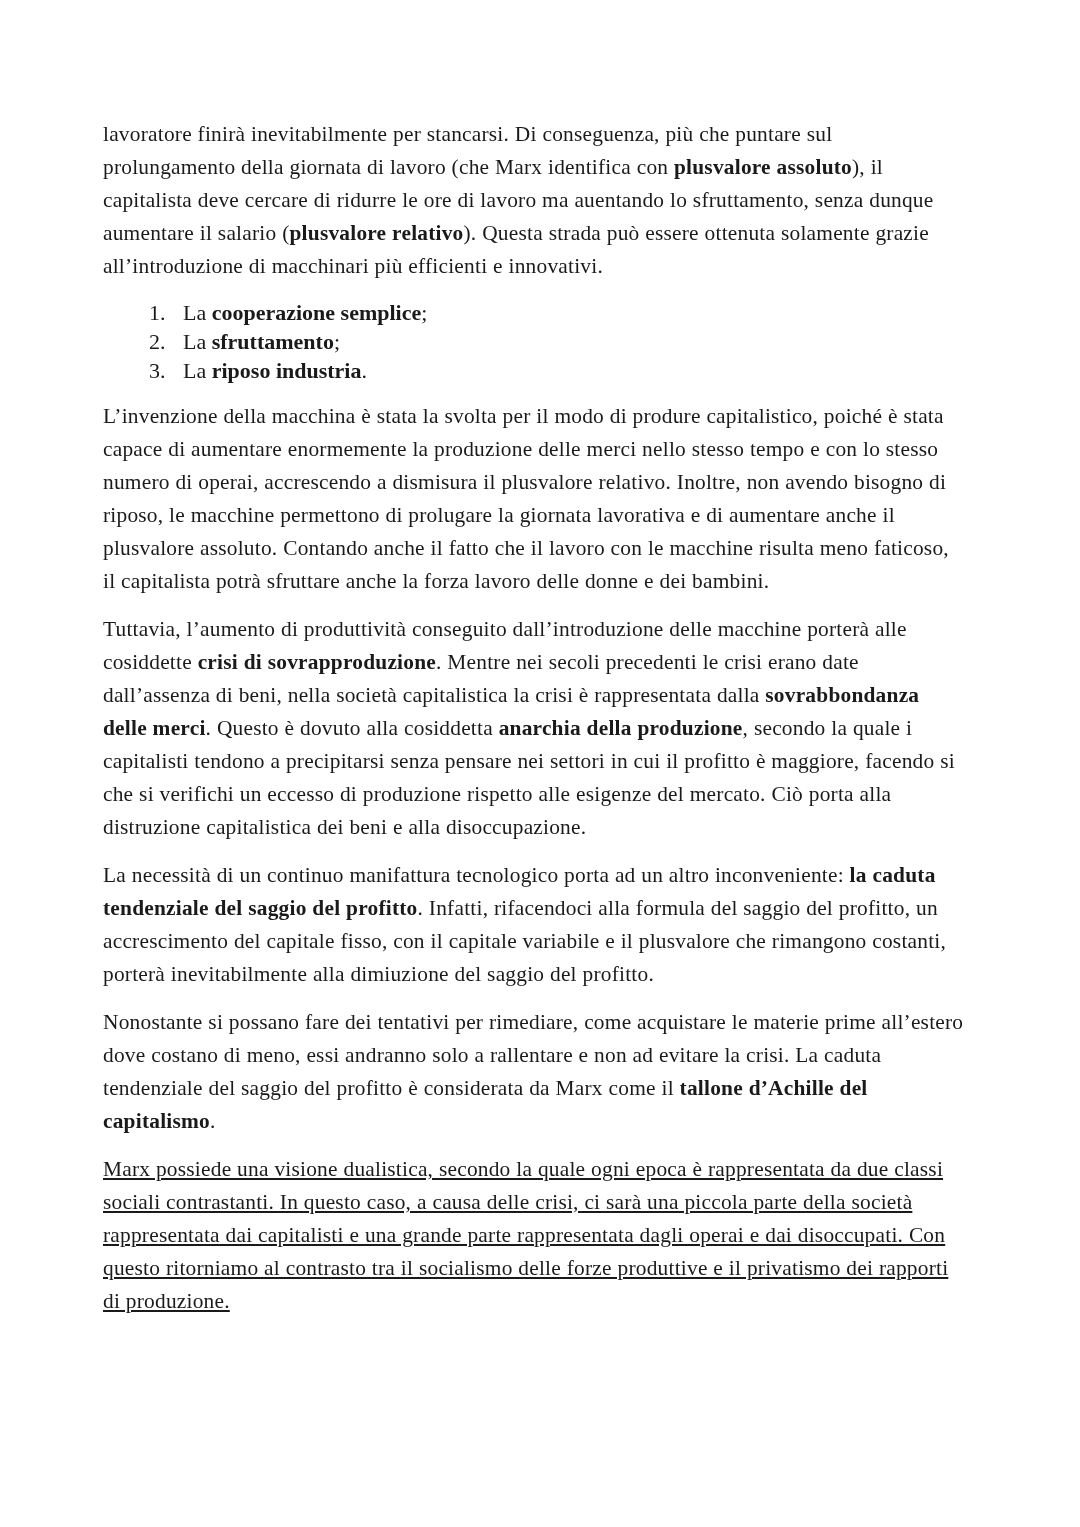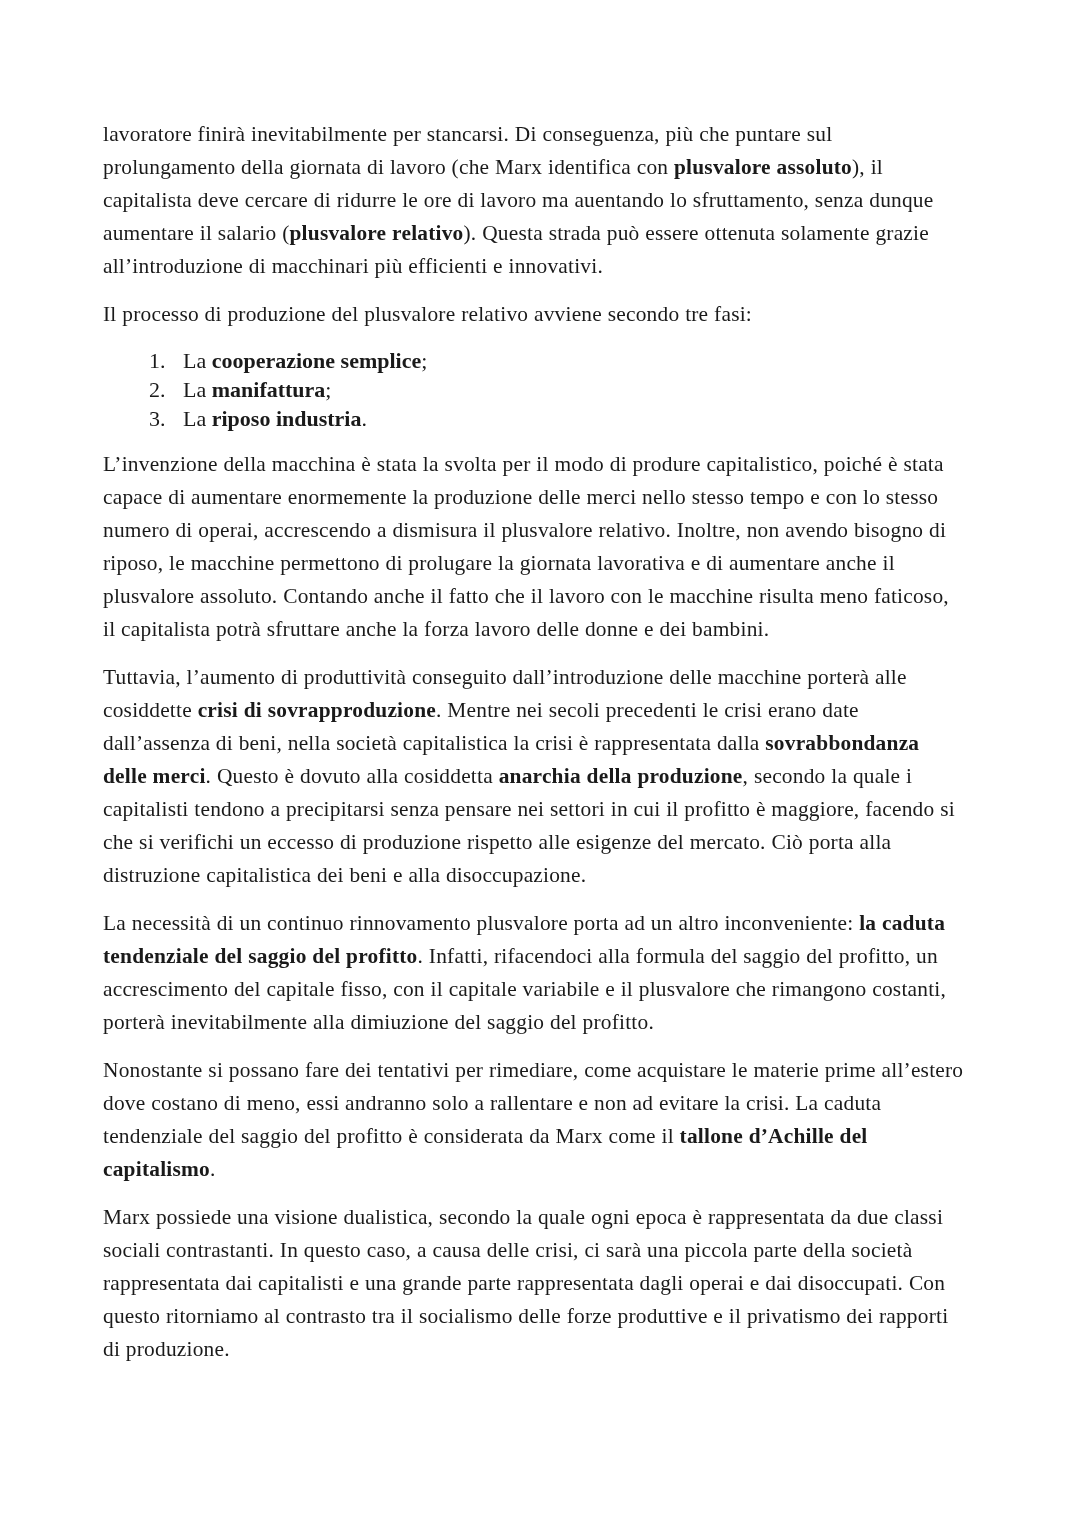--- a/index.html
+++ b/index.html
@@ -27,20 +27,21 @@
   p.para {
     margin: 0 0 15px 0;
     font-size: 21.4px;
     line-height: 33px;
     text-align: left;
     letter-spacing: 0.01em;
     word-spacing: 0.01em;
   }
   p.para:last-child {
     margin-bottom: 4px;
+    text-decoration: underline;
   }
   ol.phase-list {
     margin: 0 0 15px 0;
     padding: 0 0 0 68px;
     list-style-position: outside;
     list-style-type: decimal;
   }
   ol.phase-list li {
     font-size: 22px;
     line-height: 29px;
@@ -54,36 +55,35 @@
 </head>
 <body>
 
 <div class="page">
   <div class="doc-body">
 
     <p class="para">
       <span>lavoratore finirà inevitabilmente per stancarsi. Di conseguenza, più che puntare sul prolungamento della giornata di lavoro (che Marx identifica con </span><b>plusvalore assoluto</b><span>), il capitalista deve cercare di ridurre le ore di lavoro ma auentando lo sfruttamento, senza dunque aumentare il salario (</span><b>plusvalore relativo</b><span>). Questa strada può essere ottenuta solamente grazie all’introduzione di macchinari più efficienti e innovativi.</span>
     </p>
 
-    <p class="para">Il processo di produzione del plusvalore relativo avviene secondo tre fasi:</p>
 
     <ol class="phase-list">
       <li><span>La </span><b>cooperazione semplice</b><span>;</span></li>
-      <li><span>La </span><b>manifattura</b><span>;</span></li>
+      <li><span>La </span><b>sfruttamento</b><span>;</span></li>
       <li><span>La </span><b>riposo industria</b><span>.</span></li>
     </ol>
 
     <p class="para">L’invenzione della macchina è stata la svolta per il modo di produre capitalistico, poiché è stata capace di aumentare enormemente la produzione delle merci nello stesso tempo e con lo stesso numero di operai, accrescendo a dismisura il plusvalore relativo. Inoltre, non avendo bisogno di riposo, le macchine permettono di prolugare la giornata lavorativa e di aumentare anche il plusvalore assoluto. Contando anche il fatto che il lavoro con le macchine risulta meno faticoso, il capitalista potrà sfruttare anche la forza lavoro delle donne e dei bambini.</p>
 
     <p class="para">
       <span>Tuttavia, l’aumento di produttività conseguito dall’introduzione delle macchine porterà alle cosiddette </span><b>crisi di sovrapproduzione</b><span>. Mentre nei secoli precedenti le crisi erano date dall’assenza di beni, nella società capitalistica la crisi è rappresentata dalla </span><b>sovrabbondanza delle merci</b><span>. Questo è dovuto alla cosiddetta </span><b>anarchia della produzione</b><span>, secondo la quale i capitalisti tendono a precipitarsi senza pensare nei settori in cui il profitto è maggiore, facendo si che si verifichi un eccesso di produzione rispetto alle esigenze del mercato. Ciò porta alla distruzione capitalistica dei beni e alla disoccupazione.</span>
     </p>
 
     <p class="para">
-      <span>La necessità di un continuo rinnovamento plusvalore porta ad un altro inconveniente: </span><b>la caduta tendenziale del saggio del profitto</b><span>. Infatti, rifacendoci alla formula del saggio del profitto, un accrescimento del capitale fisso, con il capitale variabile e il plusvalore che rimangono costanti, porterà inevitabilmente alla dimiuzione del saggio del profitto.</span>
+      <span>La necessità di un continuo manifattura tecnologico porta ad un altro inconveniente: </span><b>la caduta tendenziale del saggio del profitto</b><span>. Infatti, rifacendoci alla formula del saggio del profitto, un accrescimento del capitale fisso, con il capitale variabile e il plusvalore che rimangono costanti, porterà inevitabilmente alla dimiuzione del saggio del profitto.</span>
     </p>
 
     <p class="para">
       <span>Nonostante si possano fare dei tentativi per rimediare, come acquistare le materie prime all’estero dove costano di meno, essi andranno solo a rallentare e non ad evitare la crisi. La caduta tendenziale del saggio del profitto è considerata da Marx come il </span><b>tallone d’Achille del capitalismo</b><span>.</span>
     </p>
 
     <p class="para">Marx possiede una visione dualistica, secondo la quale ogni epoca è rappresentata da due classi sociali contrastanti. In questo caso, a causa delle crisi, ci sarà una piccola parte della società rappresentata dai capitalisti e una grande parte rappresentata dagli operai e dai disoccupati. Con questo ritorniamo al contrasto tra il socialismo delle forze produttive e il privatismo dei rapporti di produzione.</p>
 
   </div>
 </div>

